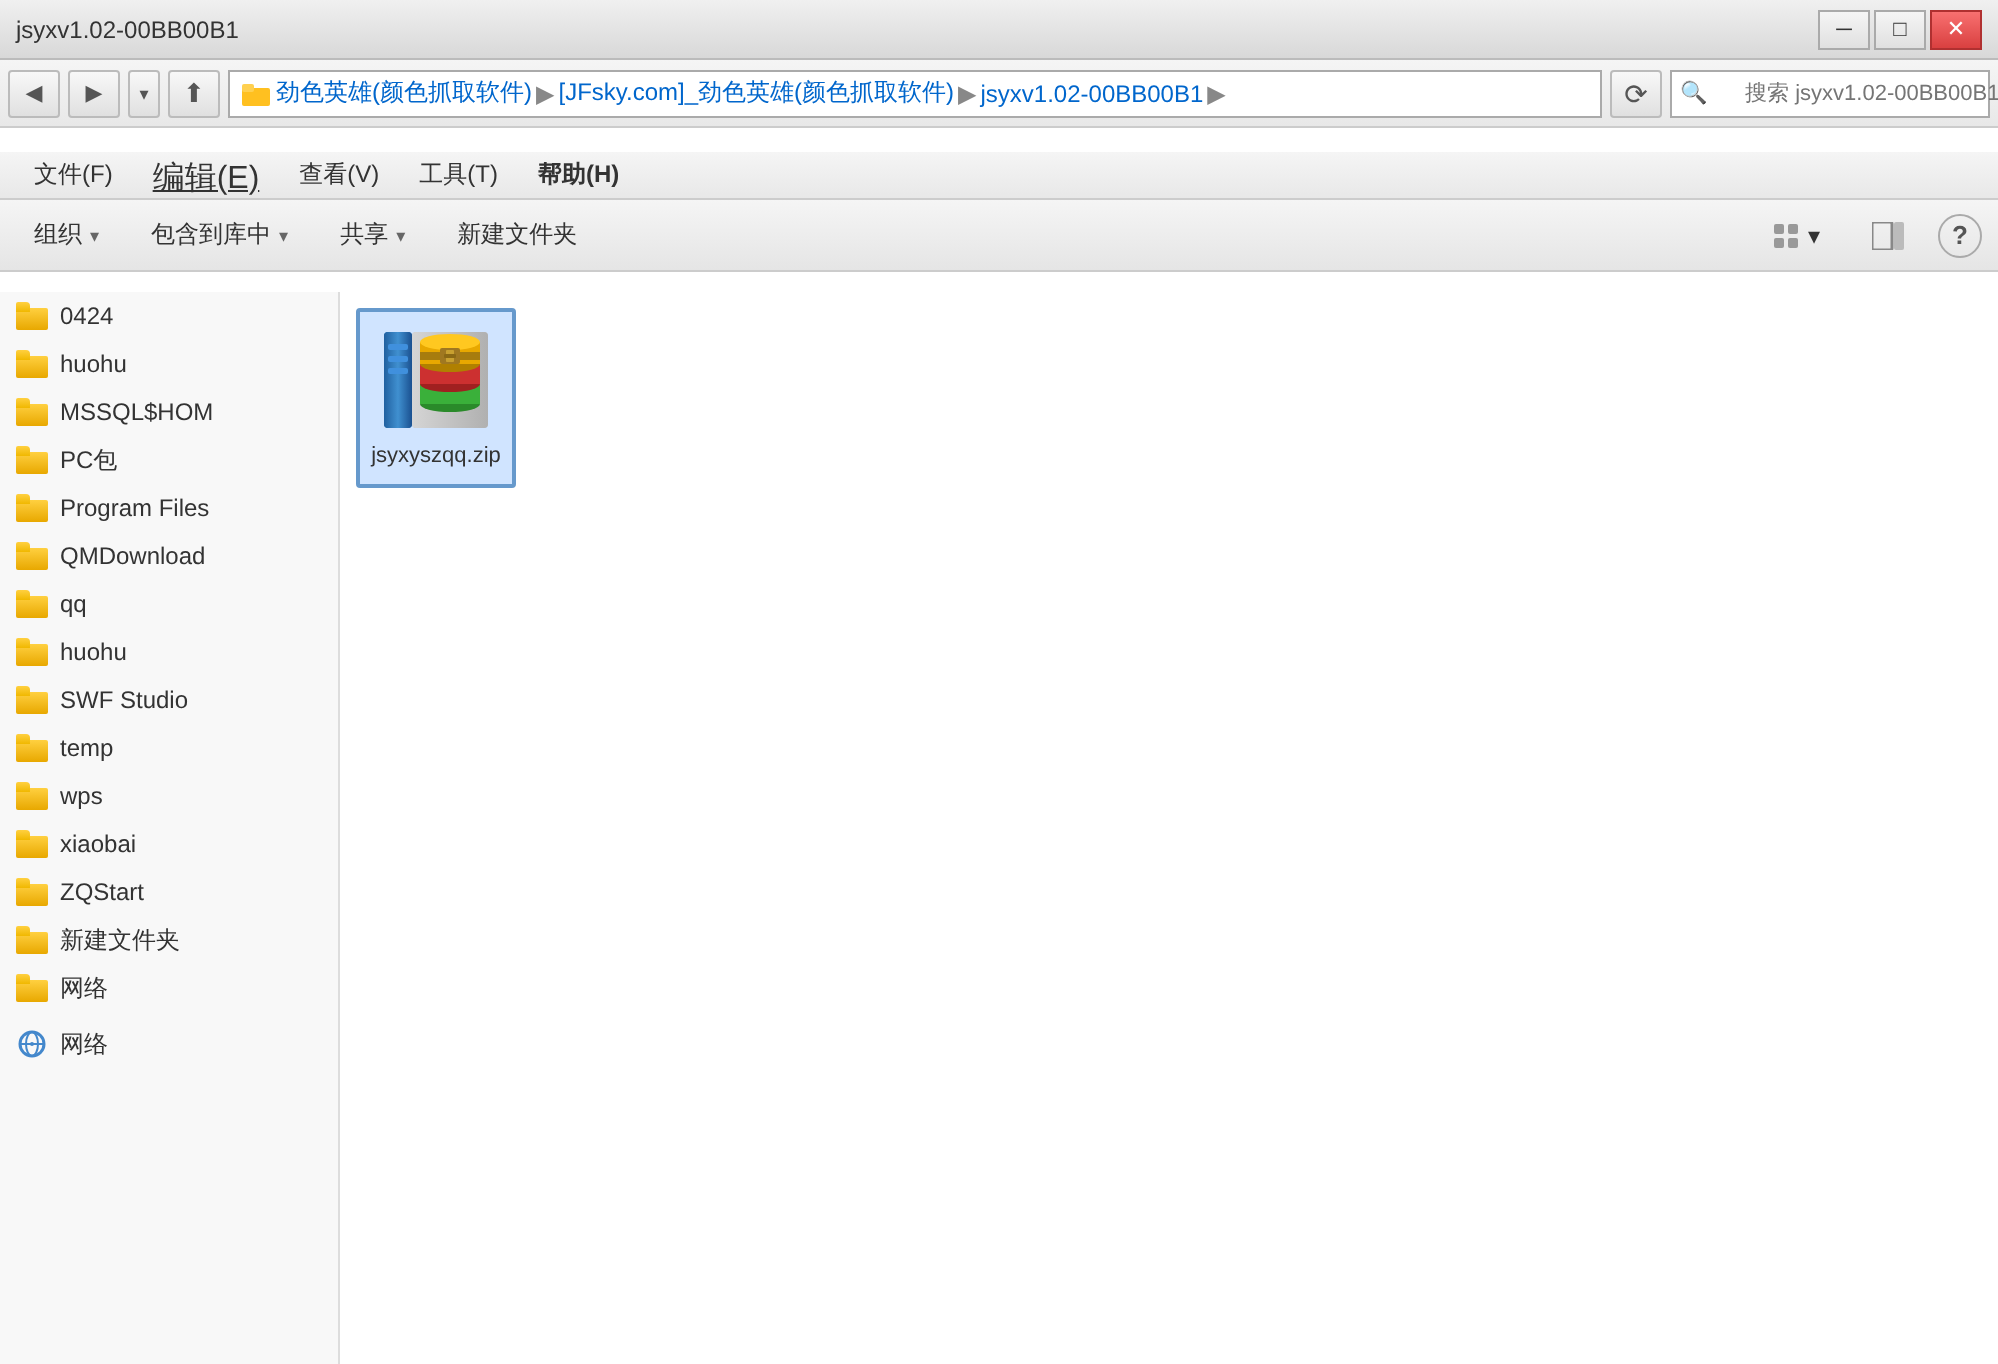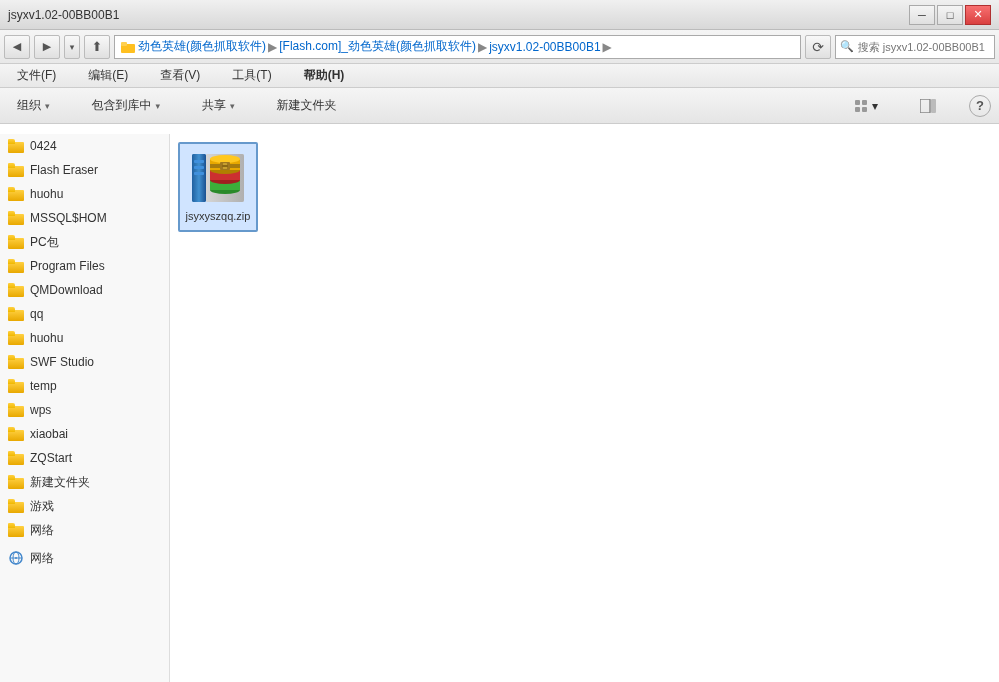--- a/index.html
+++ b/index.html
@@ -129,31 +129,32 @@
       padding: 0 4px;
       gap: 4px;
     }
     .search-input {
       flex: 1;
       border: none;
       outline: none;
       font-size: 11px;
       color: #888;
       background: transparent;
+      text-align: right;
     }
 
     
     .toolbar {
       height: 36px;
       background: linear-gradient(to bottom, #f5f5f5, #e5e5e5);
       display: flex;
       align-items: center;
       padding: 0 8px;
       border-bottom: 1px solid #ccc;
-      gap: 24px;
+      gap: 8px;
     }
     .toolbar-btn {
       height: 28px;
       padding: 0 8px;
       border: 1px solid transparent;
       background: transparent;
       cursor: pointer;
       display: flex;
       align-items: center;
       gap: 4px;
@@ -315,36 +316,36 @@
   <div class="address-path">
     <span class="address-path-item">
 
       <svg width="14" height="12" viewBox="0 0 14 12" style="margin-right:3px;">
         <rect x="0" y="3" width="14" height="9" rx="1" fill="#ffc020"></rect>
         <rect x="0" y="1" width="6" height="4" rx="1" fill="#ffd050"></rect>
       </svg>
       <span>劲色英雄(颜色抓取软件)</span>
     </span>
     <span class="address-path-sep"> ▶ </span>
-    <span class="address-path-item">[Flash.com]_劲色英雄(颜色抓取软件)</span>
+    <span class="address-path-item">[JFsky.com]_劲色英雄(颜色抓取软件)</span>
     <span class="address-path-sep"> ▶ </span>
     <span class="address-path-item">jsyxv1.02-00BB00B1</span>
     <span class="address-path-sep"> ▶ </span>
   </div>
   <button class="address-refresh-btn">⟳</button>
   <div class="search-box">
     <span style="color:#aaa;font-size:11px;">🔍</span>
     <input class="search-input" type="text" value="" style="font-size: 11px; color: rgb(136, 136, 136);" placeholder="搜索 jsyxv1.02-00BB00B1">
 
   </div>
 </div>
 
-<div style="height:24px;background:linear-gradient(to bottom,#f5f5f5,#e8e8e8);display:flex;align-items:center;padding:0 8px;border-bottom:1px solid #ccc;gap:14px;">
+<div style="height:24px;background:linear-gradient(to bottom,#f5f5f5,#e8e8e8);display:flex;align-items:center;padding:0 8px;border-bottom:1px solid #ccc;gap:2px;margin-top:12px;">
   <button style="height:20px;padding:0 8px;border:1px solid transparent;background:transparent;cursor:pointer;font-size:12px;color:#333;border-radius:2px;">文件(F)</button>
-  <button style="height:20px;padding:0 8px;border:1px solid transparent;background:transparent;cursor:pointer;font-size:12px;color:#333;border-radius:2px;">编辑(E)</button>
+  <button style="height:20px;padding:0 8px;border:1px solid transparent;background:transparent;cursor:pointer;font-size:16px;color:#333;border-radius:2px;text-decoration:underline;">编辑(E)</button>
   <button style="height:20px;padding:0 8px;border:1px solid transparent;background:transparent;cursor:pointer;font-size:12px;color:#333;border-radius:2px;">查看(V)</button>
   <button style="height:20px;padding:0 8px;border:1px solid transparent;background:transparent;cursor:pointer;font-size:12px;color:#333;border-radius:2px;">工具(T)</button>
   <button style="height:20px;padding:0 8px;border:1px solid transparent;background:transparent;cursor:pointer;font-size:12px;color:#333;border-radius:2px;font-weight:bold;">帮助(H)</button>
 </div>
 
 <div class="toolbar">
   <button class="toolbar-btn">
     <span>组织</span>
     <span class="toolbar-dropdown">▾</span>
   </button>
@@ -383,24 +384,20 @@
   <div class="sidebar">
     <div class="sidebar-scroll-area">
 
       <div id="sidebar-folders">
           <div class="folder-item">
     <div class="folder-icon-shape"></div>
     <span>0424</span>
   </div>
           <div class="folder-item">
     <div class="folder-icon-shape"></div>
-    <span>Flash Eraser</span>
-  </div>
-          <div class="folder-item">
-    <div class="folder-icon-shape"></div>
     <span>huohu</span>
   </div>
           <div class="folder-item">
     <div class="folder-icon-shape"></div>
     <span>MSSQL$HOM</span>
   </div>
           <div class="folder-item">
     <div class="folder-icon-shape"></div>
     <span>PC包</span>
   </div>
@@ -436,24 +433,20 @@
     <div class="folder-icon-shape"></div>
     <span>xiaobai</span>
   </div>
           <div class="folder-item">
     <div class="folder-icon-shape"></div>
     <span>ZQStart</span>
   </div>
           <div class="folder-item">
     <div class="folder-icon-shape"></div>
     <span>新建文件夹</span>
-  </div>
-          <div class="folder-item">
-    <div class="folder-icon-shape"></div>
-    <span>游戏</span>
   </div>
           <div class="folder-item">
     <div class="folder-icon-shape"></div>
     <span>网络</span>
   </div>
         </div>
 
       <div class="folder-item" style="margin-top:4px;">
         <svg width="16" height="14" viewBox="0 0 16 14">
           <circle cx="8" cy="7" r="6" fill="none" stroke="#4488cc" stroke-width="1.5"></circle>

